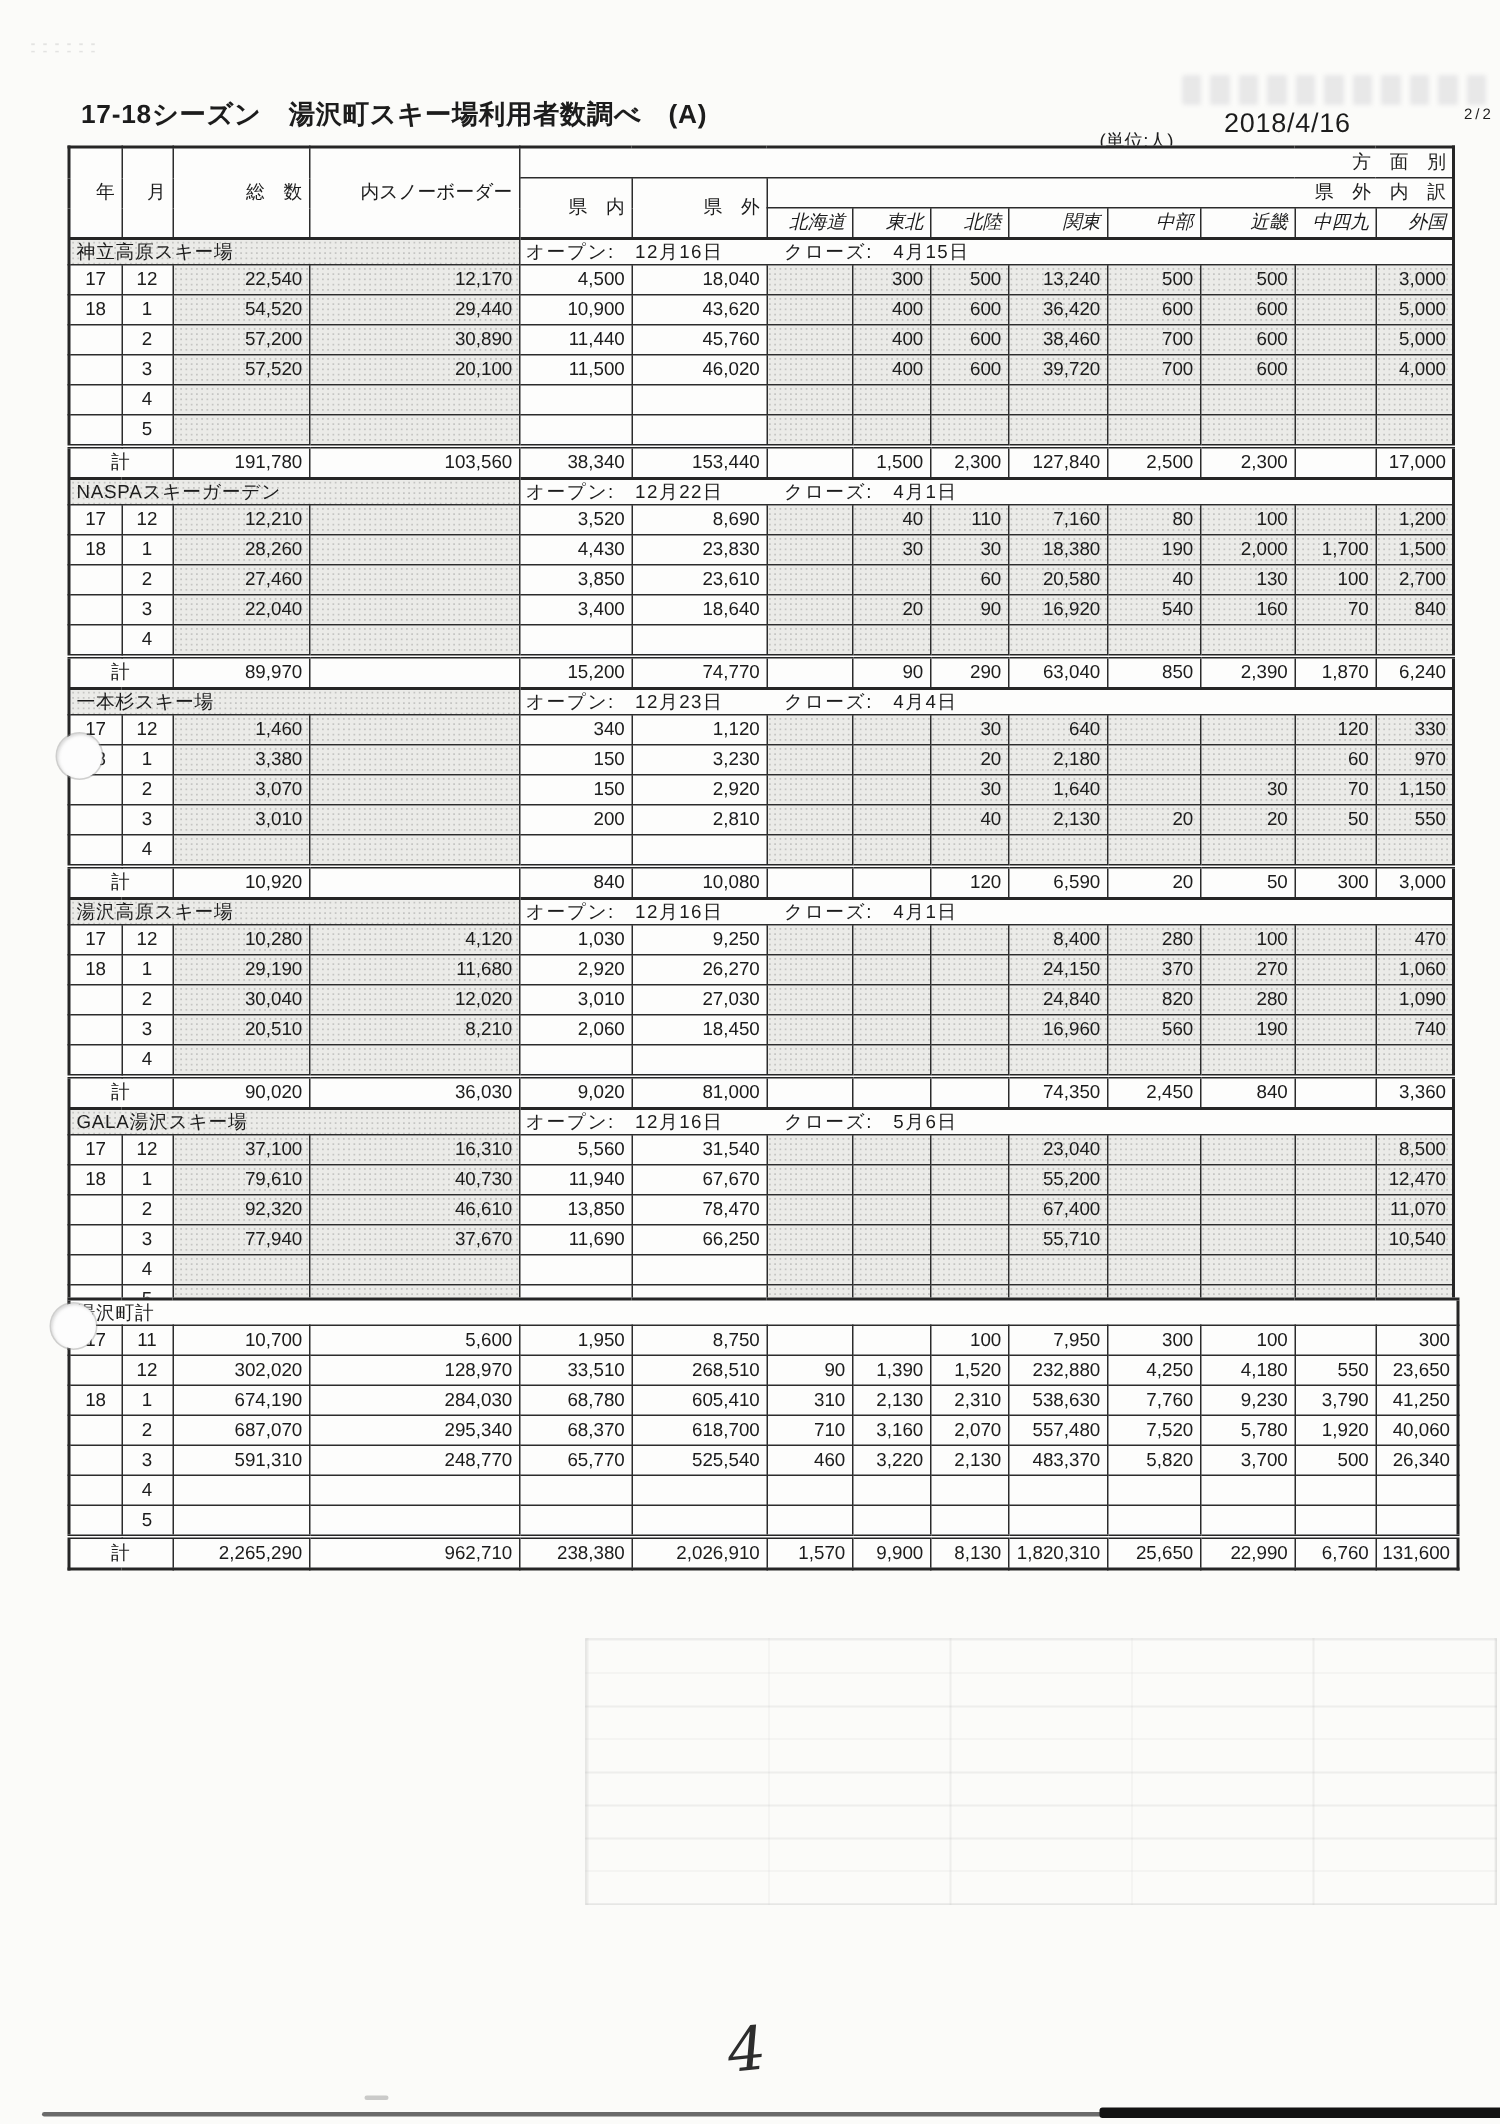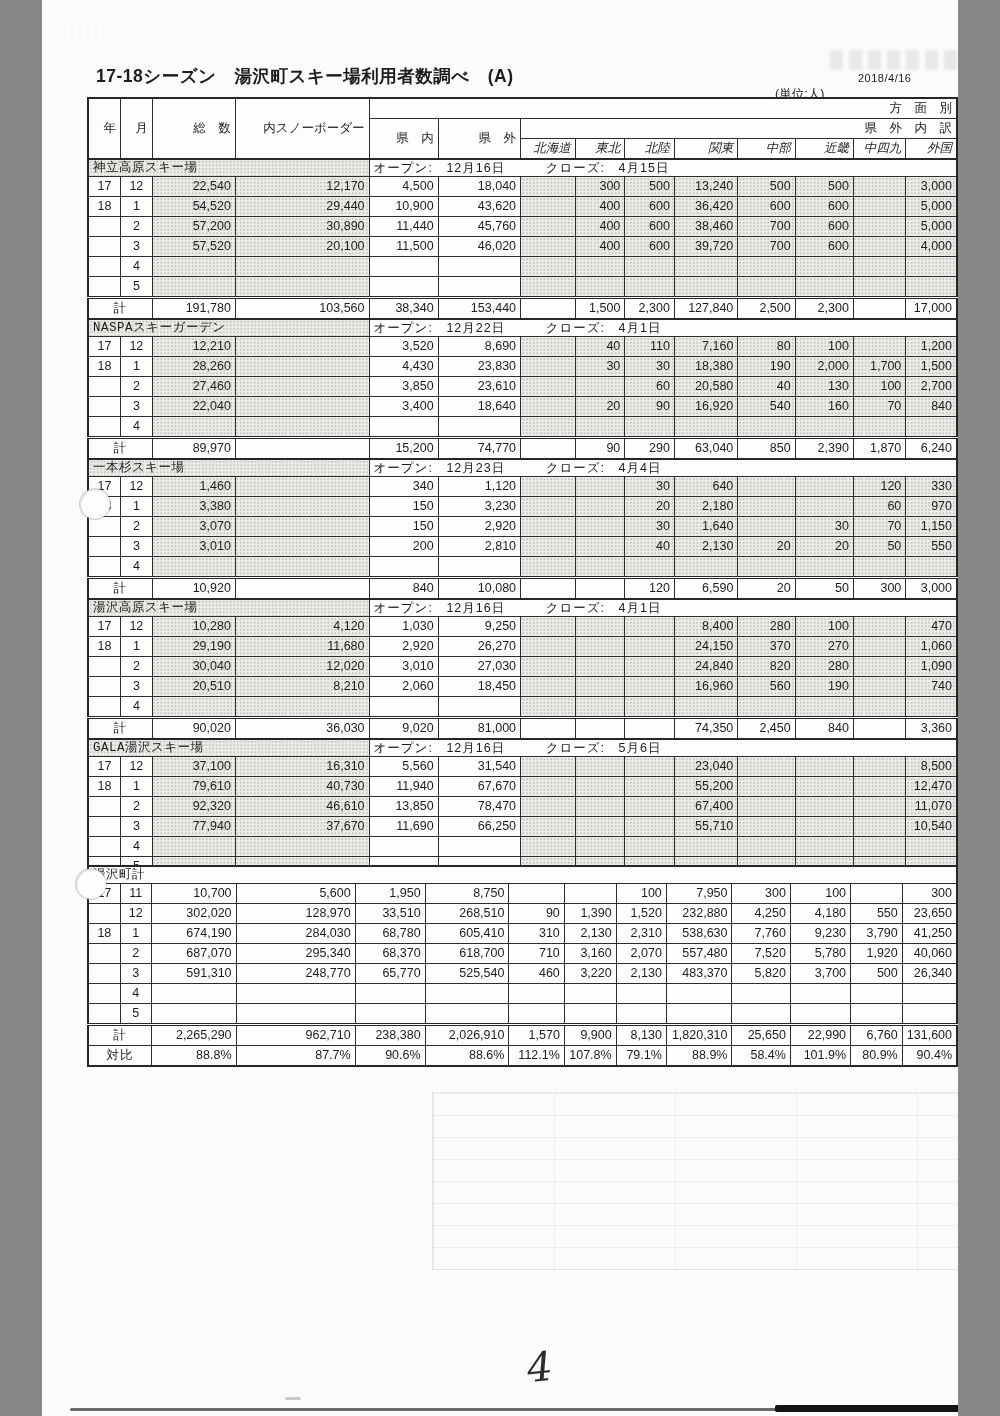--- a/index.html
+++ b/index.html
@@ -1,24 +1,24 @@
 <!DOCTYPE html>
 <html><head>
 <meta charset="utf-8">
 <style>
   html,body{margin:0;padding:0;background:#888;}
   .page{
-    position:relative;width:916px;height:1416px;margin:0 auto;
+    position:relative;width:1000px;height:1416px;margin:0 auto;
     background:#fbfbf9;overflow:hidden;
     font-family:"Liberation Sans",sans-serif;color:#1c1c1c;
   }
   
   .doc-title{position:absolute;left:54px;top:64px;font-size:17.5px;font-weight:600;letter-spacing:.5px;white-space:nowrap;}
   .unit-label{position:absolute;left:733px;top:86px;font-size:12.5px;}
-  .date-label{position:absolute;left:816px;top:72px;font-size:11px;letter-spacing:.5px;}
+  .date-label{position:absolute;left:816px;top:72px;font-size:18px;letter-spacing:.5px;}
   .pageno-label{position:absolute;left:976px;top:71px;font-size:10px;letter-spacing:2px;}
 
   
   table.sheet{
     position:absolute;left:45px;border-collapse:collapse;table-layout:fixed;
     background:#fdfdfc;
   }
   #main-table{top:97px;}
   #town-table{top:865px;}
   table.sheet{border:2px solid #262626;}
@@ -32,21 +32,21 @@
   .hrow2 th{height:19px;}
   .hrow3 th{height:21px;font-size:12px;padding:0 1px;font-style:italic;}
   td.c-year,td.c-month{text-align:center;}
   td.num{text-align:right;font-size:12.5px;}
   td.reg{text-align:right;font-size:12px;padding:0 3px;}
   td.shade{
     background-color:#ebebe8;
     background-image:radial-gradient(rgba(110,110,110,.30) .8px,transparent .9px);
     background-size:3.5px 3.5px;
   }
-  td.sec-name{font-size:12.5px;padding-left:3px;letter-spacing:.5px;font-family:Liberation Mono, monospace;}
+  td.sec-name{font-size:12.5px;padding-left:3px;letter-spacing:.5px;}
   tr.sec-row td{height:16px;border-top:2px solid #262626;}
   td.openclose{font-size:12.5px;padding-left:270px;letter-spacing:1px;}
   tr.total-row td{border-top:3px double #262626;}
   tr.prev-row td{border-top:2px solid #262626;}
   td.row-label{text-align:center;letter-spacing:1px;}
 
   
   .hole-punch{
     position:absolute;width:30px;height:30px;border-radius:50%;
     background:#fdfdfd;z-index:5;
@@ -808,35 +808,20 @@
           <td class="num">2,026,910</td>
           <td class="reg">1,570</td>
           <td class="reg">9,900</td>
           <td class="reg">8,130</td>
           <td class="reg">1,820,310</td>
           <td class="reg">25,650</td>
           <td class="reg">22,990</td>
           <td class="reg">6,760</td>
           <td class="reg">131,600</td>
         </tr>
-        <tr>
-          <td class="row-label" colspan="2">対比</td>
-          <td class="num">88.8%</td>
-          <td class="num">87.7%</td>
-          <td class="num">90.6%</td>
-          <td class="num">88.6%</td>
-          <td class="reg">112.1%</td>
-          <td class="reg">107.8%</td>
-          <td class="reg">79.1%</td>
-          <td class="reg">88.9%</td>
-          <td class="reg">58.4%</td>
-          <td class="reg">101.9%</td>
-          <td class="reg">80.9%</td>
-          <td class="reg">90.4%</td>
-        </tr>
       </tbody>
     </table>
 
   <div class="hole-punch" id="punch-top"></div>
   <div class="hole-punch" id="punch-bottom"></div>
 
   <div class="bleed-table"></div>
 
   <div class="handwritten">4</div>
 

